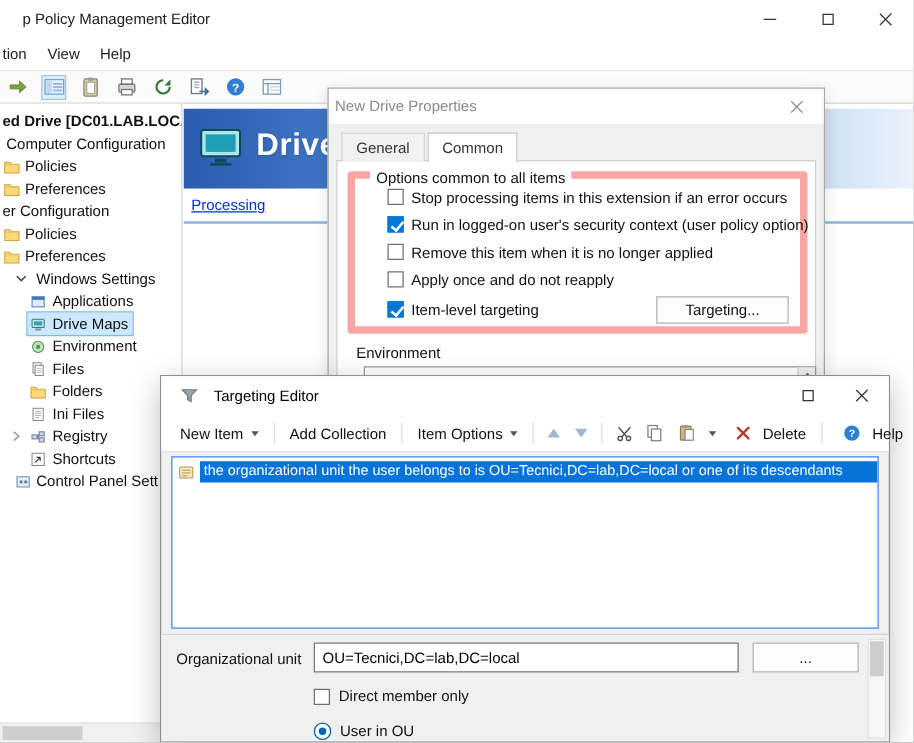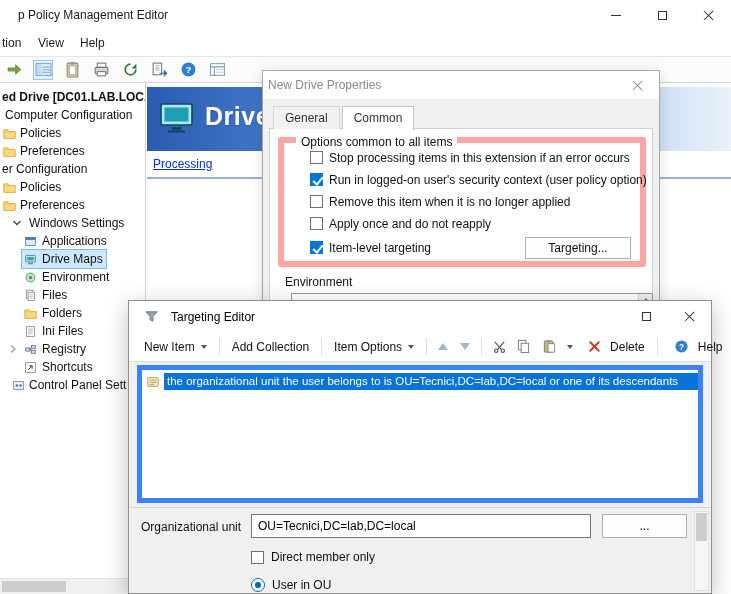--- a/index.html
+++ b/index.html
@@ -80,21 +80,21 @@
 .te-btn{width:43px;height:31px;display:flex;align-items:center;justify-content:center}
 #te-toolbar{position:absolute;left:0;top:31px;right:0;height:30px;background:#fff;border-bottom:1px solid #dadada;display:flex;align-items:center;padding-left:8px}
 .tbx{display:flex;align-items:center;gap:4px;padding:4px 7px;font-size:12px;white-space:nowrap;cursor:default}
 .caret{width:0;height:0;border-left:3.5px solid transparent;border-right:3.5px solid transparent;border-top:4px solid #555;margin-left:2px}
 .sep{width:1px;height:17px;background:#dedede;margin:0 5px;flex:0 0 auto}
 .arr{width:0;height:0;margin:0 6px}
 .arr.up{border-left:5px solid transparent;border-right:5px solid transparent;border-bottom:7px solid #9db7d2}
 .arr.down{border-left:5px solid transparent;border-right:5px solid transparent;border-top:7px solid #9db7d2}
 .ico16{width:18px;height:18px;display:flex;align-items:center;justify-content:center;margin:0 3px;flex:0 0 auto}
 .ico16 svg{width:15px;height:15px;display:block}
-#te-list{position:absolute;left:8px;top:64px;width:566px;height:138px;background:#fff;border:5px solid #3b82f6;overflow:hidden}
+#te-list{position:absolute;left:8px;top:64px;width:566px;height:138px;background:#fff;border:1px solid #3b82f6;overflow:hidden}
 .te-item{display:flex;align-items:center;height:19px;margin-top:2px;padding-left:4px;gap:4px}
 .te-item .t-icon{width:14px;height:14px}
 .te-item .t-icon svg{width:14px;height:14px}
 .hl{flex:1;background:var(--selection,#0078d7);color:#fff;font-size:11.5px;line-height:17px;padding:0 3px;white-space:nowrap;overflow:hidden}
 #te-bottom{position:absolute;left:0;right:0;top:206px;bottom:0;background:#f0f0f0;border-top:1px solid #d4d4d4}
 #ou-label{position:absolute;left:12px;top:12px;font-size:12px}
 #ou-input{position:absolute;left:122px;top:6px;width:340px;height:24px;border:1px solid #767676;background:#fff;font-size:12px;padding:0 6px;font-family:inherit}
 #browse-btn{position:absolute;left:473px;top:6px;width:85px;height:24px}
 #dm-row{position:absolute;left:122px;top:42px;display:flex;align-items:center;gap:7px}
 #uo-row{position:absolute;left:122px;top:70px;display:flex;align-items:center;gap:7px}

